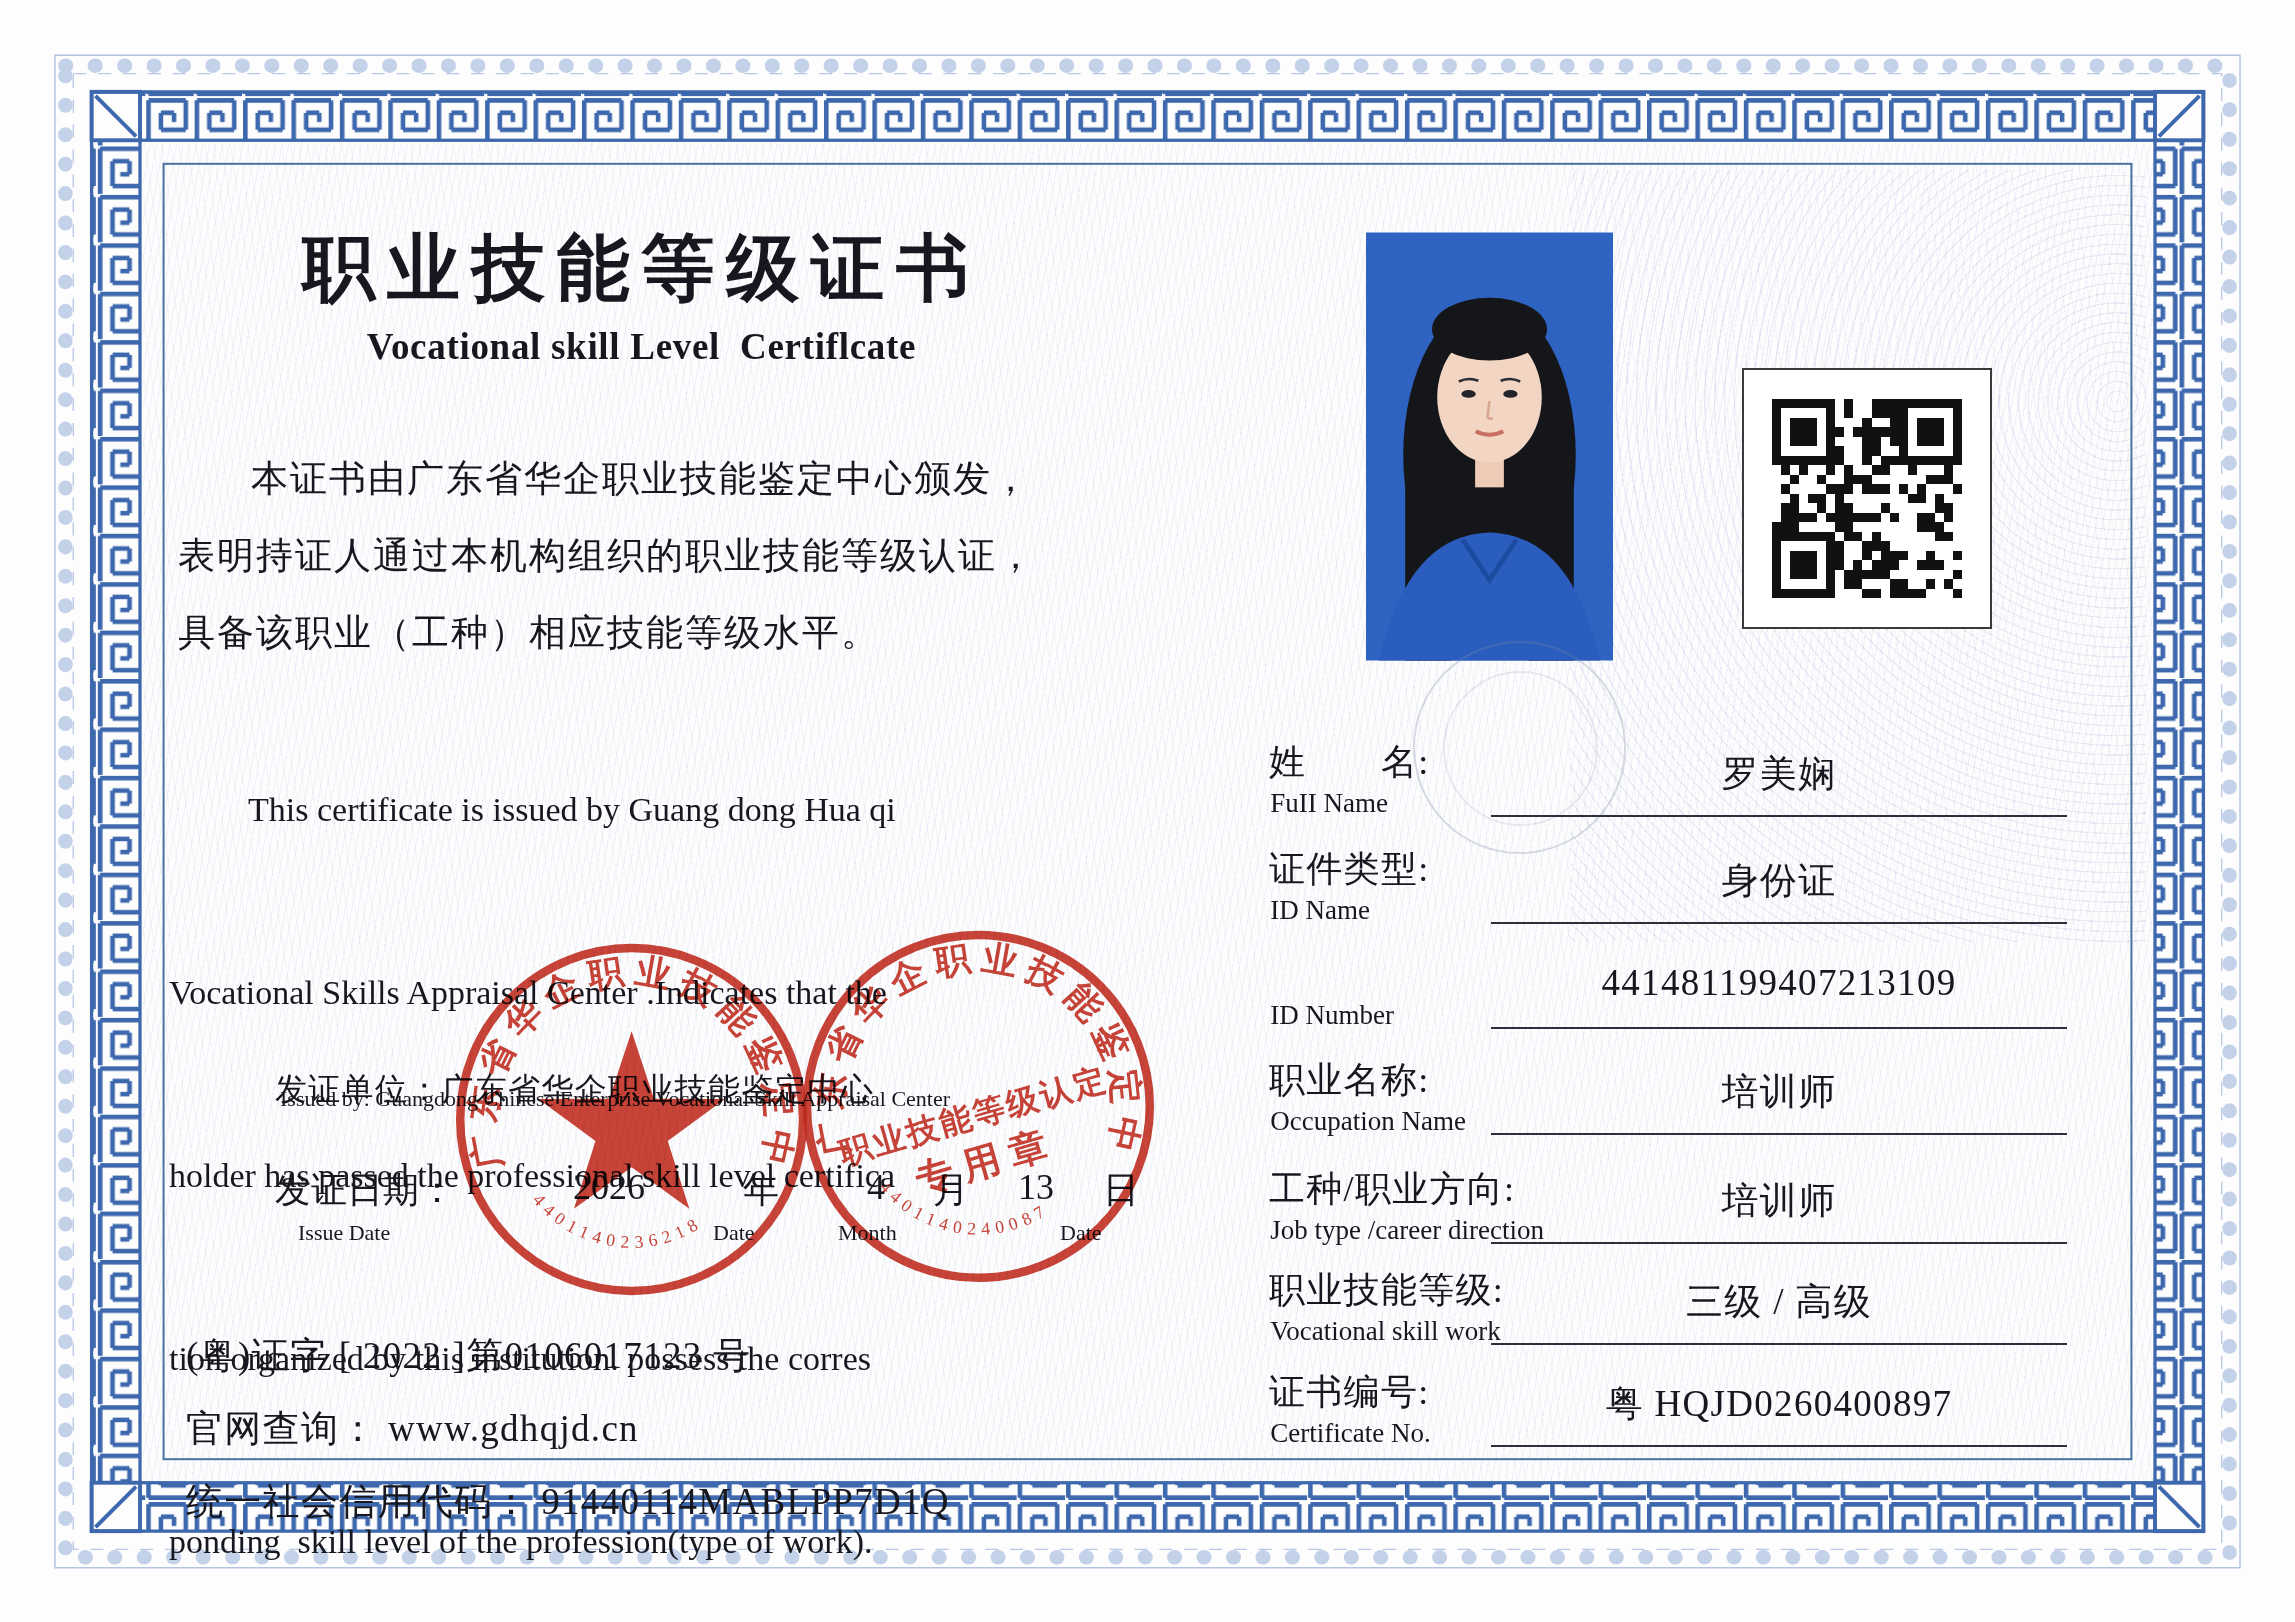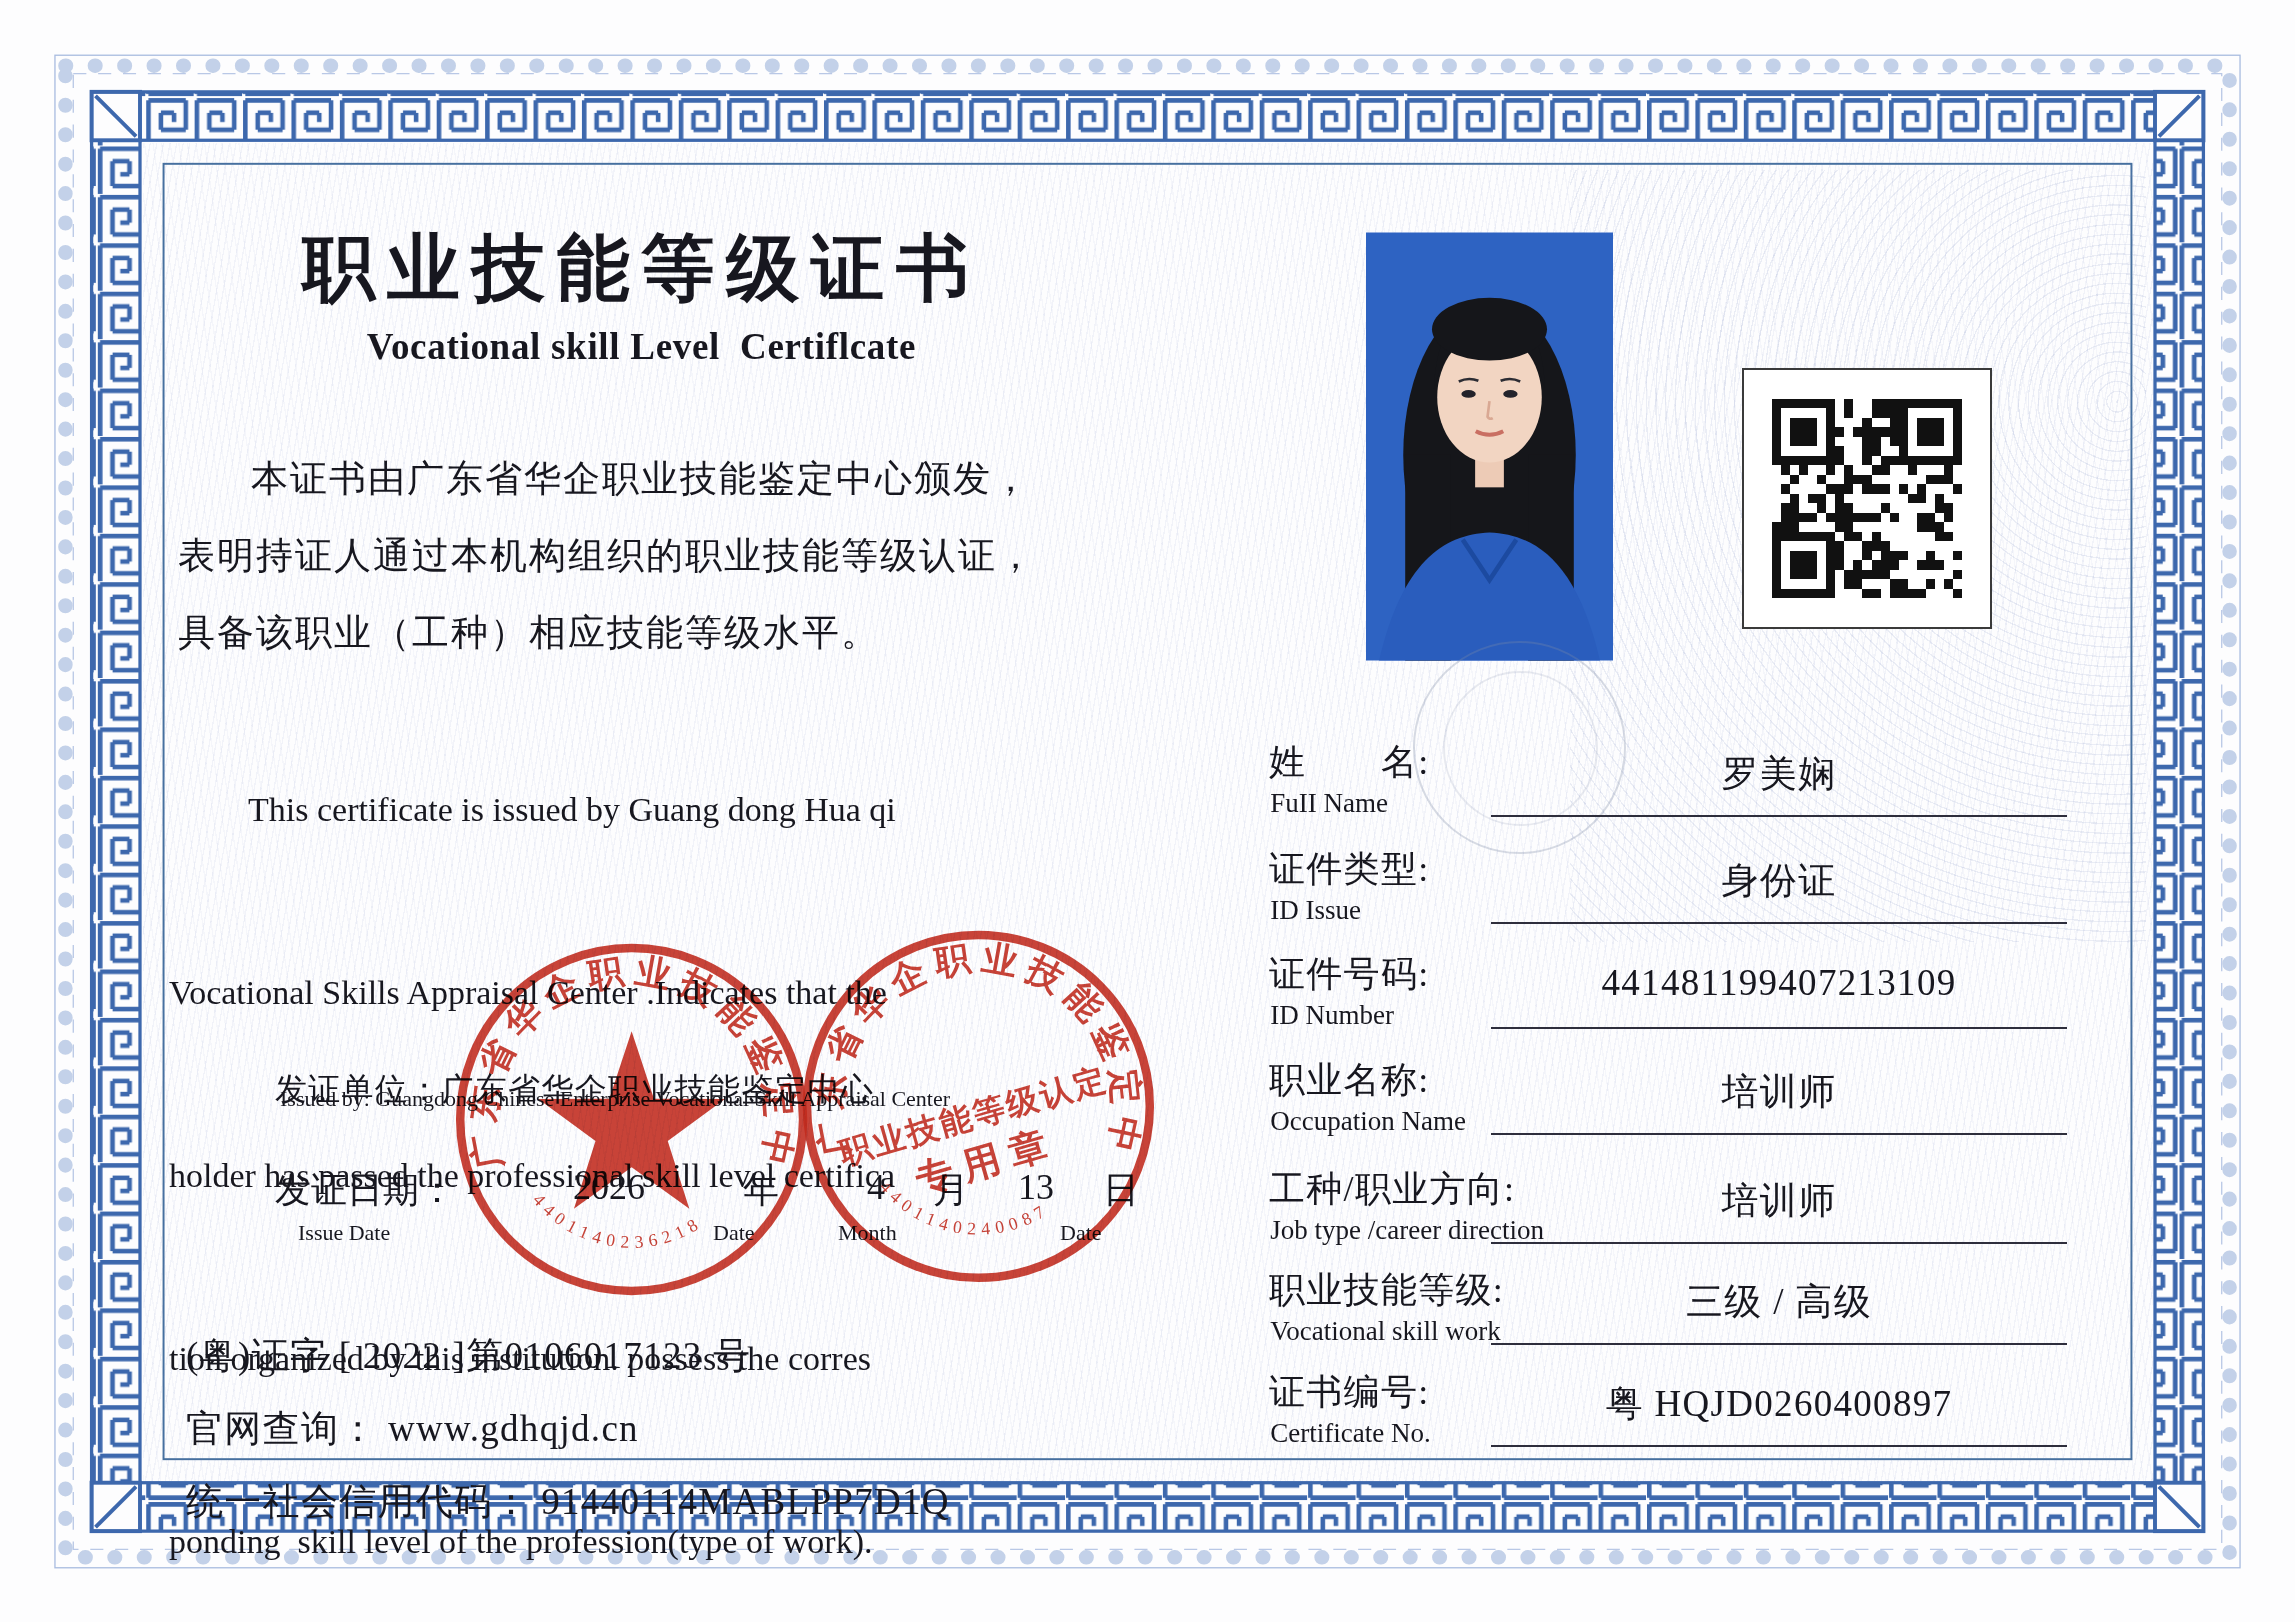--- a/index.html
+++ b/index.html
@@ -317,26 +317,25 @@
   <div class="abs seal-faint s2"></div>
 
   <div class="abs frow" style="top:738px;">
     <div class="f-cn">姓　　名:</div>
     <div class="f-en">FuII Name</div>
     <div class="f-val">罗美娴</div>
     <div class="f-line"></div>
   </div>
   <div class="abs frow" style="top:845px;">
     <div class="f-cn">证件类型:</div>
-    <div class="f-en">ID Issue</div>
+    <div class="f-en">ID Name</div>
     <div class="f-val">身份证</div>
     <div class="f-line"></div>
   </div>
   <div class="abs frow" style="top:950px;">
-    <div class="f-cn">证件号码:</div>
     <div class="f-en">ID Number</div>
     <div class="f-val">441481199407213109</div>
     <div class="f-line"></div>
   </div>
   <div class="abs frow" style="top:1056px;">
     <div class="f-cn">职业名称:</div>
     <div class="f-en">Occupation Name</div>
     <div class="f-val">培训师</div>
     <div class="f-line"></div>
   </div>

